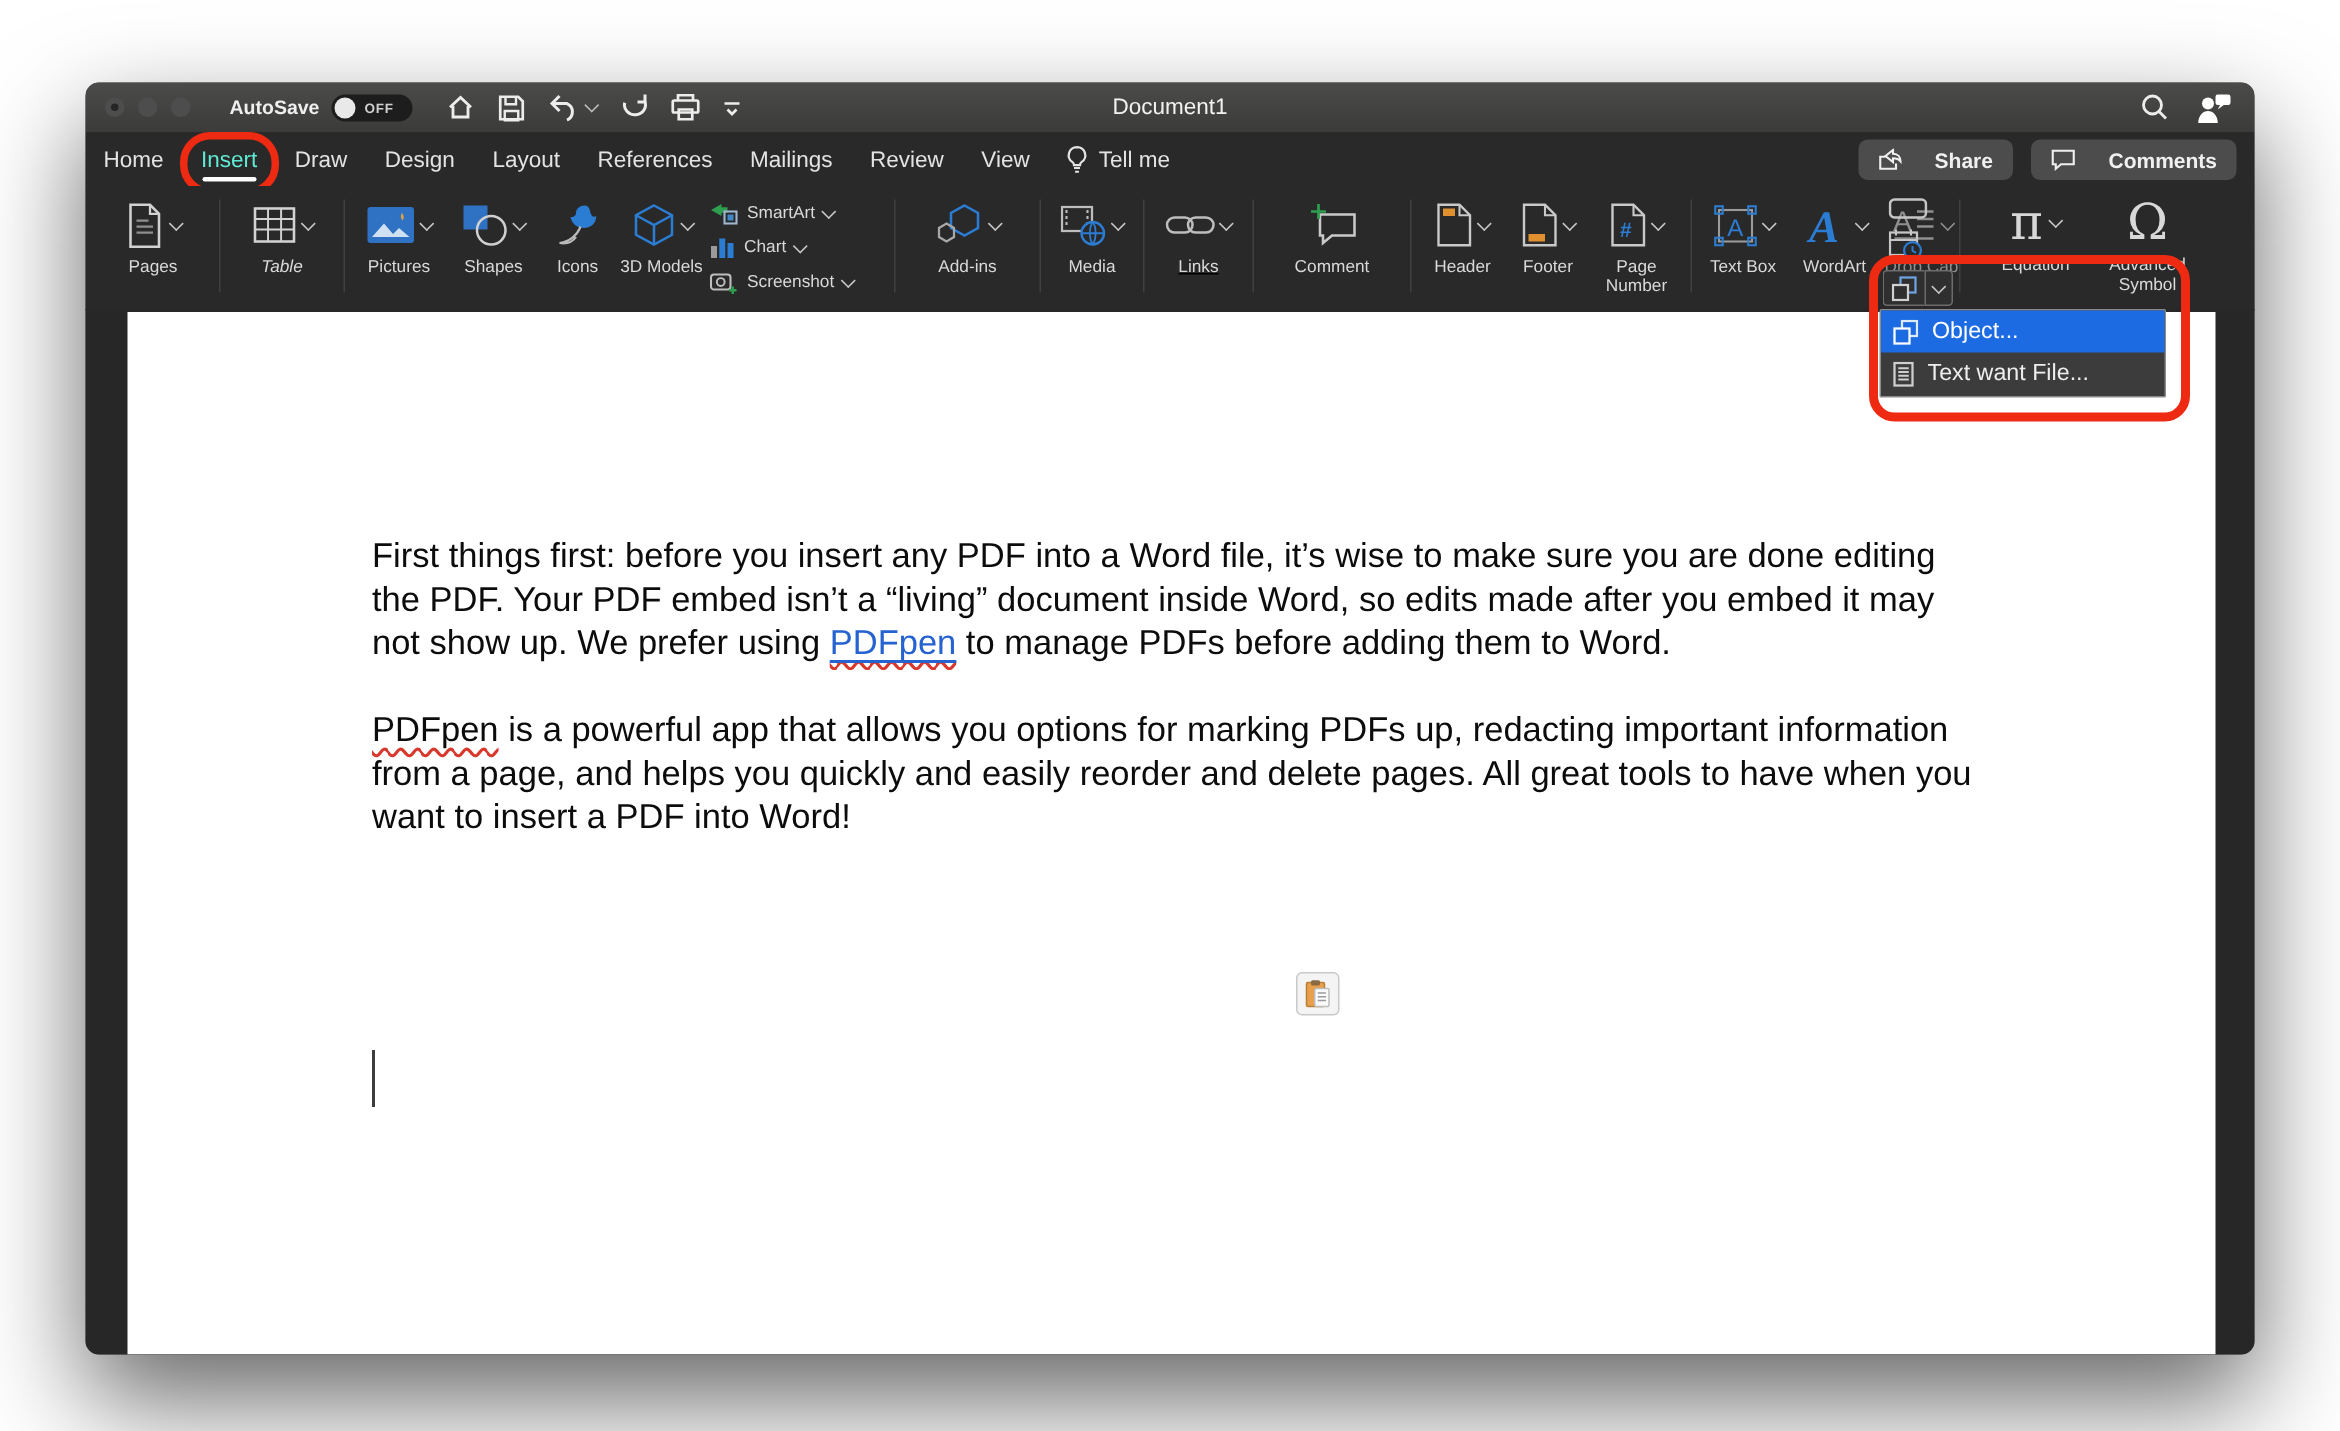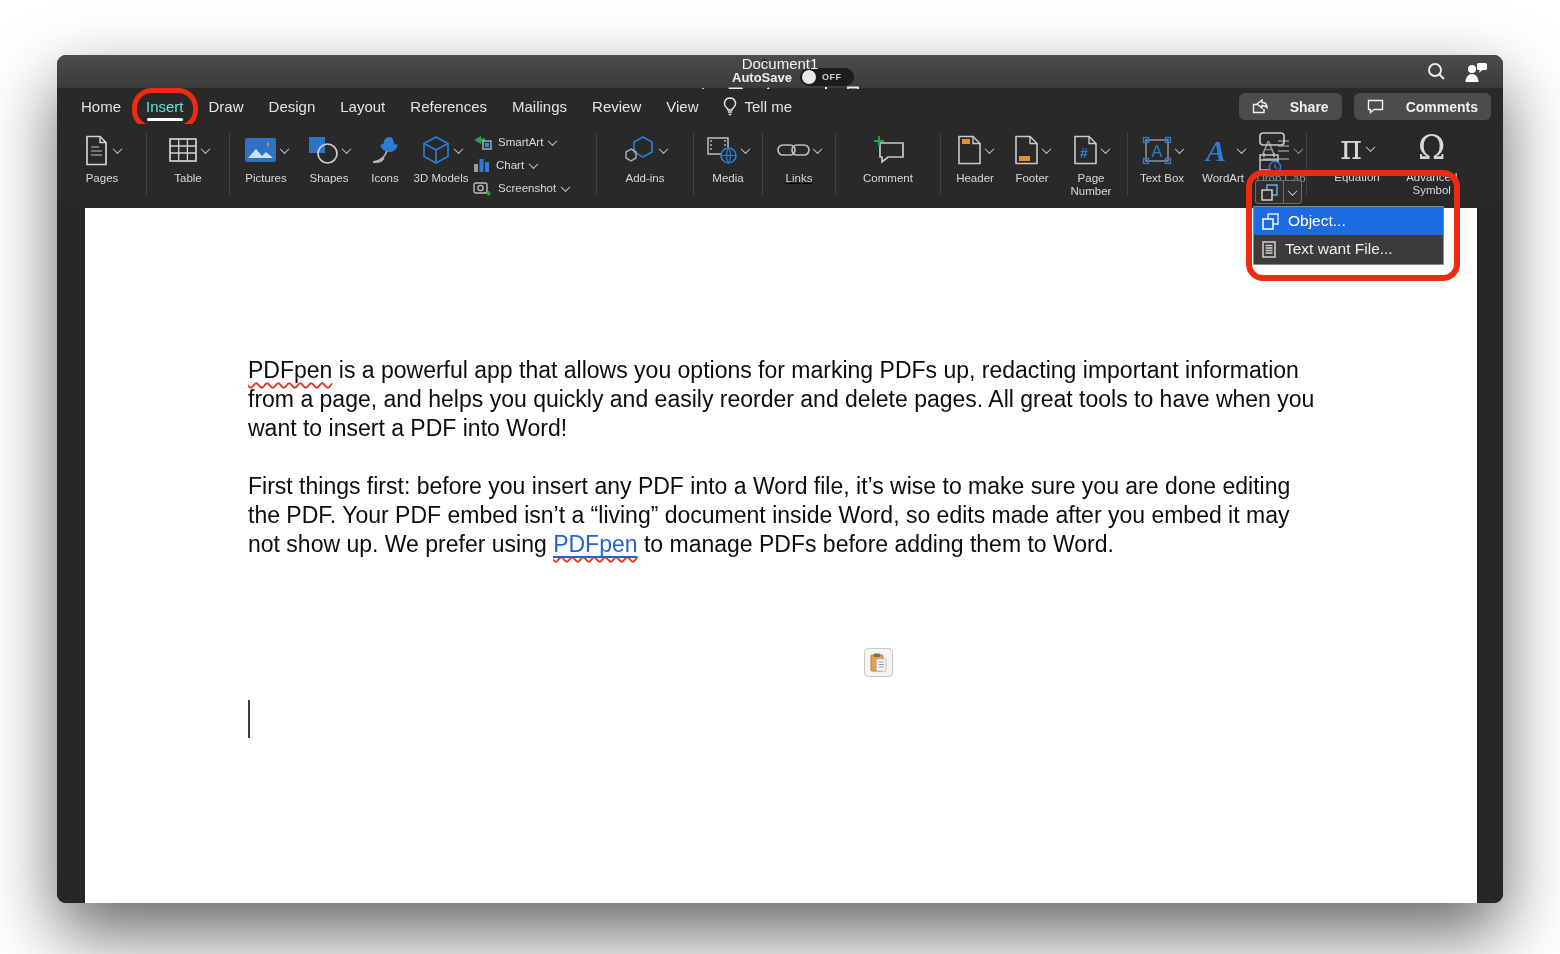--- a/index.html
+++ b/index.html
@@ -6,35 +6,35 @@
   body{width:1560px;height:954px;overflow:hidden;font-family:"Liberation Sans",sans-serif;}
   .screen{position:relative;width:1560px;height:954px;overflow:hidden;
     background:
       radial-gradient(95% 55% at 78% 28%, rgba(233,185,190,.75), rgba(233,185,190,0) 62%),
       linear-gradient(90deg, rgba(25,18,35,.55) 0%, rgba(25,18,35,0) 7%, rgba(25,18,35,0) 93%, rgba(60,40,60,.35) 100%),
       linear-gradient(180deg,#665a82 0%,#8571922 0%,#837094 9%,#b08fa1 26%,#c9a5ae 46%,#5d4c66 63%,#181a33 79%,#0c1022 100%);}
   
   .win{position:absolute;left:57px;top:55px;width:1446px;height:848px;border-radius:9px;
        background:#282828;box-shadow:0 30px 70px rgba(0,0,0,.6);overflow:hidden;}
   
-  .titlebar{position:relative;height:33px;background:linear-gradient(#4b4b4a,#3b3b3a);border-bottom:1px solid #2a2a2a;display:flex;align-items:center;flex-direction:column;}
+  .titlebar{position:relative;height:33px;background:linear-gradient(#4b4b4a,#3b3b3a);border-bottom:1px solid #2a2a2a;display:flex;align-items:center;}
   .tl{display:flex;gap:9px;padding-left:13px;}
   .tl span{width:13px;height:13px;border-radius:50%;background:#4e4d4d;display:inline-block;position:relative;}
   .tl span.close:after{content:"";position:absolute;left:4px;top:4px;width:5px;height:5px;border-radius:50%;background:#262525;}
   .autosave{display:flex;align-items:center;gap:8px;margin-left:26px;}
   .as-lbl{color:#efefef;font-size:13px;font-weight:600;}
   .toggle{width:54px;height:18px;border-radius:9px;background:#1d1d1d;display:flex;align-items:center;position:relative;}
   .knob{width:14px;height:14px;border-radius:50%;background:#e9e9e9;margin-left:2px;}
   .off{color:#cfcfcf;font-size:9px;font-weight:700;margin-left:6px;letter-spacing:.5px;}
   .tb-icons{display:flex;align-items:center;gap:15px;margin-left:22px;}
   .tb-icons .ib{display:flex;align-items:center;}
   .win-title{position:absolute;left:0;right:0;text-align:center;color:#f2f2f2;font-size:15px;pointer-events:none;}
   .tb-right{position:absolute;right:14px;top:0;height:33px;display:flex;align-items:center;gap:18px;}
   
-  .tabrow{position:relative;height:35px;background:#2a2929;display:flex;align-items:center;gap:25px;padding-left:24px;}
+  .tabrow{position:relative;height:35px;background:#2a2929;display:flex;align-items:center;gap:25px;padding-left:12px;}
   .tab{position:relative;color:#e3e3e3;font-size:15px;height:35px;line-height:35px;cursor:default;}
   .tab.active{color:#5eead4;font-weight:500;}
   .tab.active .uline{position:absolute;left:1px;right:1px;bottom:3px;height:3px;background:#fdfdfd;border-radius:2px;}
   .tab .ring{position:absolute;left:-14px;right:-14px;top:-1px;bottom:-6px;border:5px solid #ee2a12;border-radius:20px;pointer-events:none;}
   .tellme{display:flex;align-items:center;gap:7px;color:#e3e3e3;font-size:15px;}
   .row-right{position:absolute;right:12px;top:4px;display:flex;gap:12px;}
   .gbtn{display:flex;align-items:center;gap:22px;background:#4d4c4c;border-radius:6px;height:27px;padding:0 13px;color:#f0f0f0;font-size:14px;font-weight:600;}
   
   .ribbon{position:relative;height:82px;background:#2a2929;border-bottom:1px solid #1e1e1e;}
   .ribflex{position:absolute;left:6px;top:0;display:flex;align-items:flex-start;gap:2px;}
@@ -198,21 +198,21 @@
                   <path d="M8 12h8M8 16h11M8 20h11" stroke="#8f8f8f" stroke-width="1.5"></path>
                 </svg>
             </span>
               <span class="chev"></span>
           </div>
           <div class="lbl">Pages</div>
         </div>
 
         <div class="vdiv"></div>
 
-        <div class="bigbtn" style="width:72px;">
+        <div class="bigbtn" style="width:72px;font-style:italic;">
           <div class="ic">
             <span>
               <svg width="30" height="28" viewBox="0 0 30 28">
                   <rect x="2" y="3" width="26" height="22" fill="none" stroke="#d2d2d2" stroke-width="1.7"></rect>
                   <path d="M2 10h26M2 17h26M10.7 3v22M19.4 3v22" stroke="#d2d2d2" stroke-width="1.3"></path>
                 </svg>
             </span>
               <span class="chev"></span>
           </div>
           <div class="lbl">Table</div>
@@ -498,22 +498,22 @@
         <div class="glyphbtn" style="width:84px;">
           <span class="g">Ω</span>
           <div class="lbl">Advanced Symbol</div>
         </div>
       </div>
     </div>
 
     <div class="docarea">
       <div class="page">
         <div class="dtext">
+          <p class="para"><span>First things first: before you insert any PDF into a Word file, it’s wise to make sure you are done editing the PDF. Your PDF embed isn’t a “living” document inside Word, so edits made after you embed it may not show up. We prefer using </span><span class="squig"><a class="doclink">PDFpen</a></span><span> to manage PDFs before adding them to Word.</span></p>
           <p class="para"><span class="squig">PDFpen</span><span> is a powerful app that allows you options for marking PDFs up, redacting important information from a page, and helps you quickly and easily reorder and delete pages. All great tools to have when you want to insert a PDF into Word!</span></p>
-          <p class="para"><span>First things first: before you insert any PDF into a Word file, it’s wise to make sure you are done editing the PDF. Your PDF embed isn’t a “living” document inside Word, so edits made after you embed it may not show up. We prefer using </span><span class="squig"><a class="doclink">PDFpen</a></span><span> to manage PDFs before adding them to Word.</span></p>
         </div>
         <span class="pastebtn">
           <svg width="17" height="19" viewBox="0 0 17 19">
               <rect x="1" y="2" width="12" height="16" rx="1" fill="#e8a04c" stroke="#b97f35" stroke-width="1"></rect>
               <rect x="4" y="0.5" width="6" height="3.5" rx="1" fill="#8a6a42"></rect>
               <rect x="6.5" y="6" width="9.5" height="12" rx="1" fill="#fbfbfb" stroke="#bcbcbc" stroke-width="1"></rect>
               <path d="M8.5 9h5.5M8.5 11.5h5.5M8.5 14h5.5" stroke="#9a9a9a" stroke-width="1"></path>
             </svg>
         </span>
         <span class="caret"></span>

